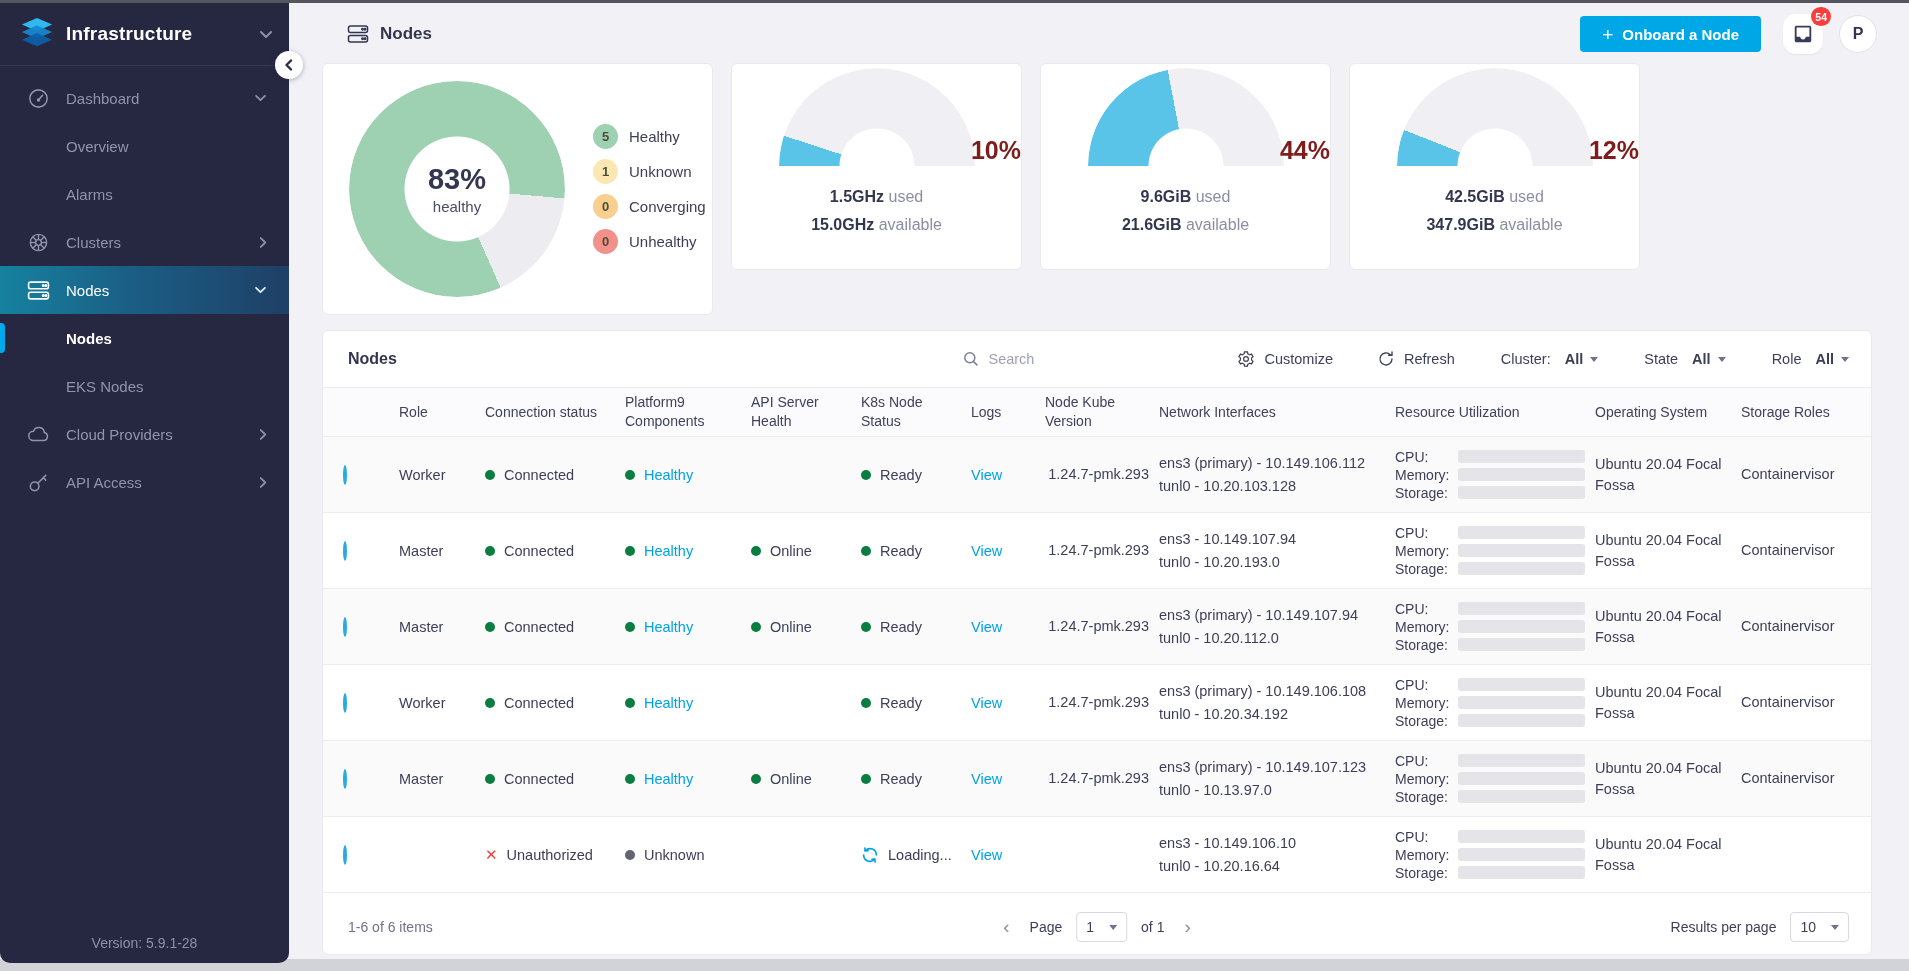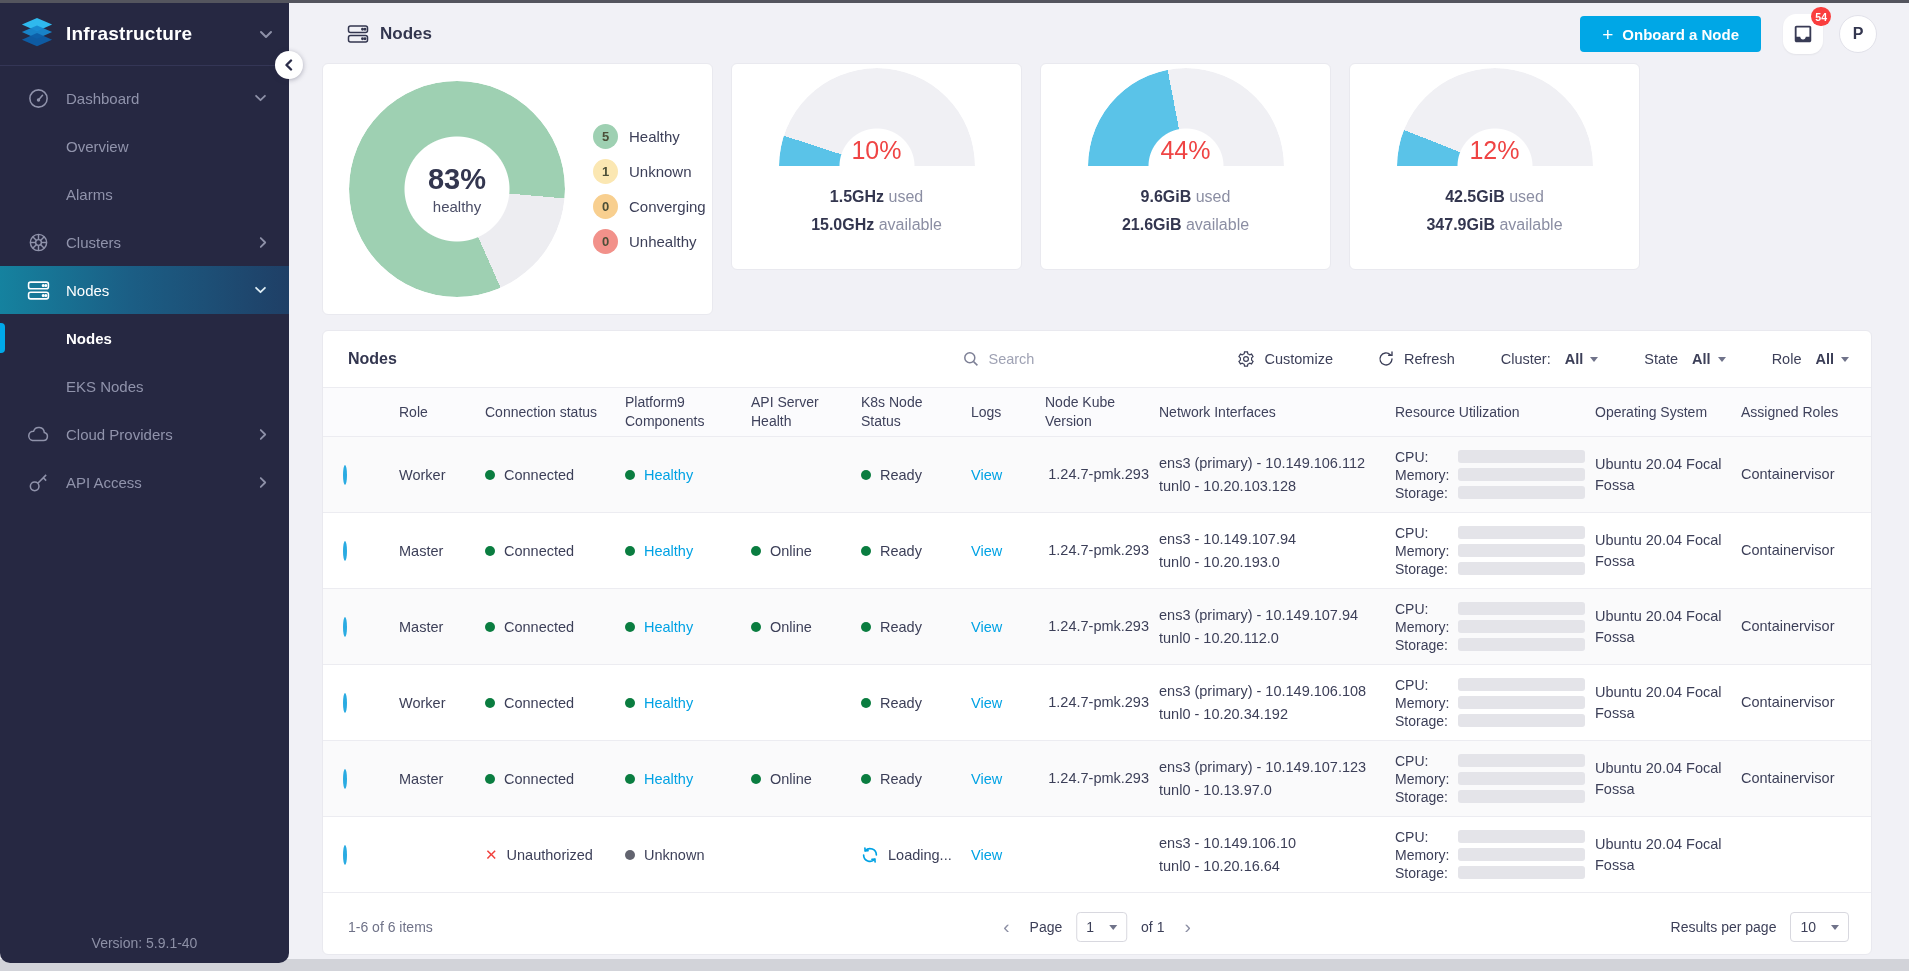--- a/index.html
+++ b/index.html
@@ -64,21 +64,21 @@
   .legend { margin-left:28px; display:flex; flex-direction:column; gap:10px; }
   .legend-item { display:flex; align-items:center; gap:11px; }
   .legend-badge { width:25px; height:25px; border-radius:50%; display:flex; align-items:center; justify-content:center;
     font-size:13px; font-weight:bold; color:#4c4f38; }
   .legend-label { font-size:15px; color:#3c3f58; }
 
   .gauge-card { width:291px; height:207px; padding-top:4px; }
   .gauge-clip { position:relative; width:196px; height:98px; margin:0 auto; overflow:hidden; }
   .gauge-arc { width:196px; height:196px; border-radius:50%;
     -webkit-mask:radial-gradient(circle,transparent 0 37px,#000 38px); mask:radial-gradient(circle,transparent 0 37px,#000 38px); }
-  .gauge-pct { text-align:center; font-size:25px; font-weight:normal; color:#ef4444; margin-top:-30px; position:relative; }
+  .gauge-pct { text-align:right; font-size:25px; font-weight:bold; color:#7f1d1d; margin-top:-30px; position:relative; }
   .gauge-lines { margin-top:18px; text-align:center; font-size:16px; color:#8b8ea3; line-height:1.75; }
   .gauge-lines b { color:#33364f; font-weight:bold; }
 
   
   .table-card { position:absolute; left:33px; top:327px; width:1550px; height:625px; background:#fff;
     border-radius:6px; border:1px solid #e9e9ef; }
   .ttoolbar { display:flex; align-items:center; height:56px; padding:0 22px 0 25px; }
   .ttitle { font-size:16px; font-weight:bold; color:#33364f; }
   .tspacer { flex:1; }
   .searchbox { display:flex; align-items:center; gap:9px; width:230px; }
@@ -237,21 +237,21 @@
           </svg>
         </span>
         <span class="nav-label">API Access</span>
         <span class="nav-chevron">
           <svg width="8" height="13" viewBox="0 0 9 14">
             <polyline points="2,2 7,7 2,12" fill="none" stroke="currentColor" stroke-width="2" stroke-linecap="round" stroke-linejoin="round"></polyline>
           </svg>
         </span>
       </div>
     </div>
-  <div class="version">Version: 5.9.1-40</div>
+  <div class="version">Version: 5.9.1-28</div>
 </div>
 
 <div class="collapse-btn">
   <svg width="10" height="12" viewBox="0 0 10 12">
       <polyline points="7,1.5 2.5,6 7,10.5" fill="none" stroke="currentColor" stroke-width="2.4" stroke-linecap="round" stroke-linejoin="round"></polyline>
     </svg>
 </div>
 
 <div class="content">
 
@@ -401,21 +401,21 @@
         <div class="tcell">Role</div>
         <div class="tcell">Connection status</div>
         <div class="tcell">Platform9 Components</div>
         <div class="tcell">API Server Health</div>
         <div class="tcell">K8s Node Status</div>
         <div class="tcell">Logs</div>
         <div class="tcell">Node Kube Version</div>
         <div class="tcell">Network Interfaces</div>
         <div class="tcell">Resource Utilization</div>
         <div class="tcell">Operating System</div>
-        <div class="tcell">Assigned Roles</div>
+        <div class="tcell">Storage Roles</div>
       </div>
     <div id="tbody">
         <div class="trow tbody-row">
           <div class="tcell"><span class="sel-circle"></span></div>
           <div class="tcell">Worker</div>
           <div class="tcell">
             <span class="status">
               <span class="dot dot-green"></span>
               <span class="">Connected</span>
             </span>

